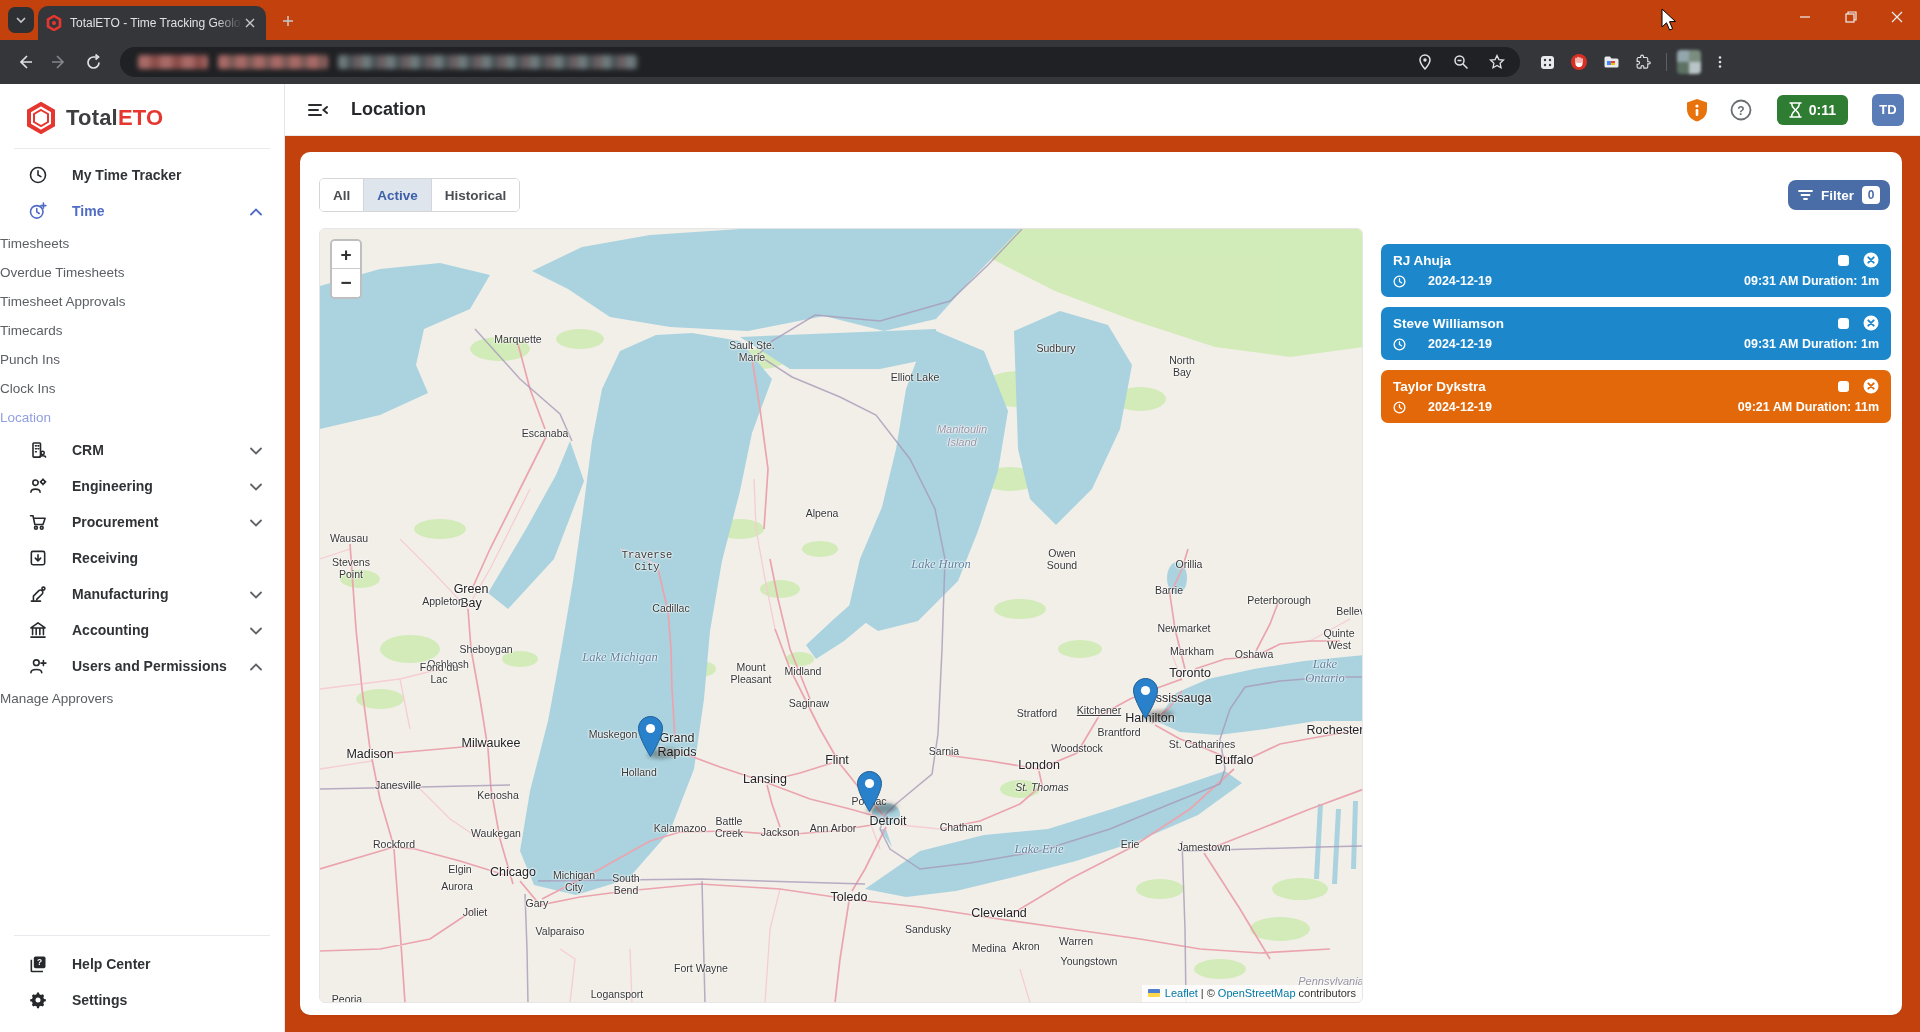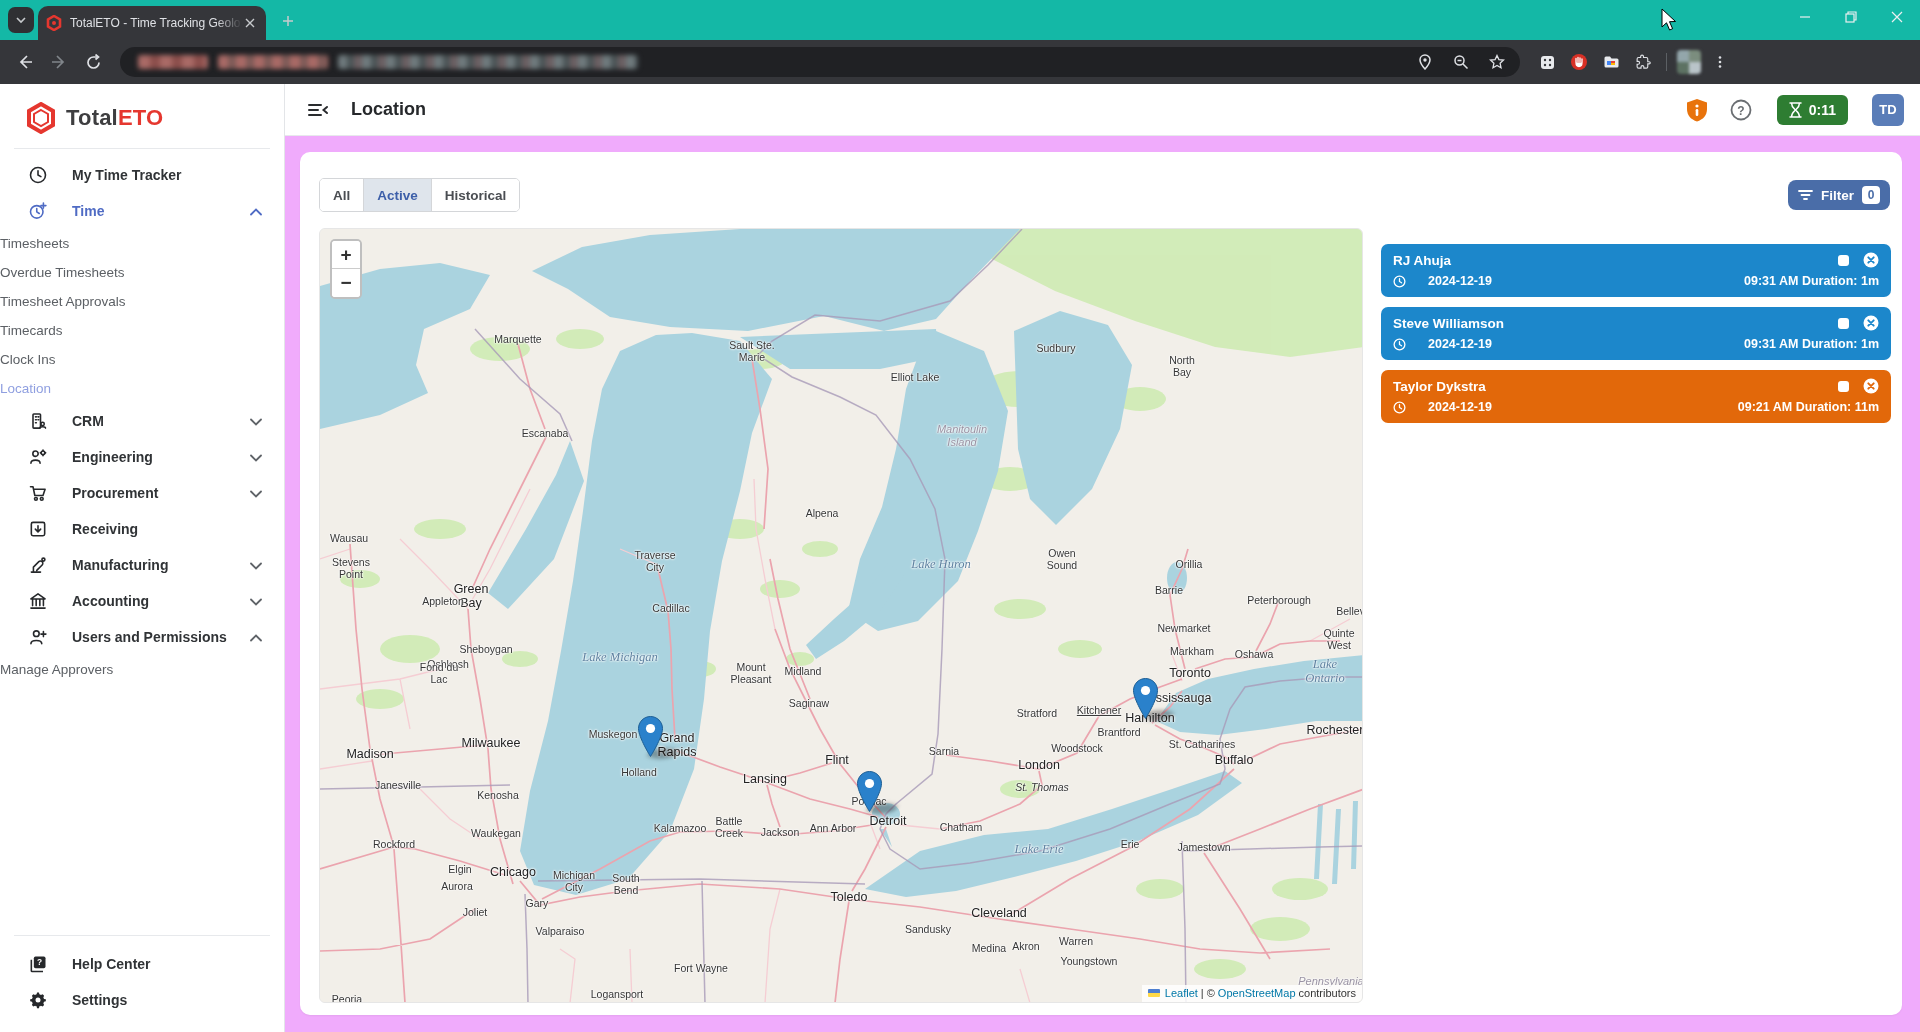--- a/index.html
+++ b/index.html
@@ -1,20 +1,20 @@
 <!DOCTYPE html>
 <html style="--brand_red: #e5372f; --accent_blue: #4f6bc4; --link_blue: #8f9fe0; --timer_green: #2e7d32; --avatar_blue: #5a7db8; --filter_blue: #4a6da8; --shield_orange: #e8730c; --tab_active_bg: #dfe5ec; --tab_active_text: #3d5fa9; --card_blue: #1c87cb; --card_orange: #e2680a; --water: #aad3df; --land: #f2efe9; --forest: #cdebb0; --road: #eba4ae; --road_minor: #f5cdd3; --border_admin: #a79ab8; --marker_blue: #2a81cb;"><head>
 <meta charset="utf-8">
 <style>
   * { box-sizing: border-box; margin: 0; padding: 0; }
   html,body { width:1920px; height:1032px; overflow:hidden;
     font-family:"Liberation Sans", sans-serif; background:#202124; }
 
   
-  .tabstrip { height:40px; background:#14b8a6; display:flex; align-items:flex-end; position:relative; }
+  .tabstrip { height:40px; background:#c2410c; display:flex; align-items:flex-end; position:relative; }
   .tabsearch { width:26px; height:26px; margin:0 4px 7px 8px; border-radius:7px; background:#2f3033;
     display:flex; align-items:center; justify-content:center; color:#c7cacd; }
   .tab { width:228px; height:34px; background:#35363a; border-radius:10px 10px 0 0;
     display:flex; align-items:center; padding:0 8px; color:#dfe1e5; }
   .favicon { width:16px; height:16px; margin-right:8px; flex:0 0 auto; }
   .tab-title { font-size:12px; white-space:nowrap; overflow:hidden; flex:1;
     -webkit-mask-image:linear-gradient(90deg,#000 85%,transparent); mask-image:linear-gradient(90deg,#000 85%,transparent); }
   .tab-close { width:16px; height:16px; display:flex; align-items:center; justify-content:center; color:#c7cacd; }
   .newtab { width:28px; height:28px; margin:0 0 5px 8px; display:flex; align-items:center; justify-content:center; color:#c7cacd; }
   .wincontrols { position:absolute; right:0; top:0; height:34px; display:flex; }
@@ -30,21 +30,21 @@
   .redact.r2 { width:110px; background:repeating-linear-gradient(90deg,#a96a66 0 10px,#7d5a57 10px 18px); }
   .redact.r3 { width:300px; background:repeating-linear-gradient(90deg,#6f7a7d 0 9px,#4b5456 9px 16px,#6b5f62 16px 24px); }
   .pillspace { flex:1; }
   .pillicon { width:26px; height:26px; display:flex; align-items:center; justify-content:center; color:#dfe1e5; }
   .extrow { display:flex; align-items:center; gap:6px; margin-left:10px; }
   .extsep { width:1px; height:18px; background:#5c6064; margin:0 4px; }
   .avatarblur { width:24px; height:24px; border-radius:4px; filter:blur(1.5px);
     background:conic-gradient(#7b8d7e 0 25%, #b9c4c9 25% 50%, #5d7263 50% 75%, #93a6ab 75%); }
 
   
-  .app { display:flex; height:948px; background:#f0abfc; }
+  .app { display:flex; height:948px; background:#c2410c; }
   .sidebar { width:285px; background:#fff; border-right:1px solid #e3e5e8; display:flex; flex-direction:column; }
   .logo { display:flex; align-items:center; gap:10px; padding:18px 0 14px 26px; }
   .logotext { font-size:22px; font-weight:800; color:#3e3e40; letter-spacing:.2px; }
   .logotext .eto { color:var(--brand_red); }
   .sidediv { height:1px; background:#e7e9ec; margin:0 14px; }
   .nav { flex:1; padding-top:8px; overflow:hidden; }
   .navrow { display:flex; align-items:center; height:36px; padding:0 22px 0 28px; cursor:pointer; }
   .navrow .nicon { width:20px; height:20px; margin-right:24px; color:#26282b; flex:0 0 auto; }
   .navrow .nlabel { font-size:14px; font-weight:700; color:#303336; flex:1; }
   .navrow .chev { color:#5f6368; }
@@ -276,20 +276,21 @@
               </svg></span>
             <span class="nlabel">Time</span>
             <span class="chev"><svg width="12" height="8" viewBox="0 0 12 8">
                 <path d="M1,6.5 L6,1.5 L11,6.5" fill="none" stroke="currentColor" stroke-width="1.8" stroke-linecap="round"></path>
               </svg></span>
           </div>
           <div class="subrow">Timesheets</div>
           <div class="subrow">Overdue Timesheets</div>
           <div class="subrow">Timesheet Approvals</div>
           <div class="subrow">Timecards</div>
+          <div class="subrow">Punch Ins</div>
           <div class="subrow">Clock Ins</div>
           <div class="subrow active">Location</div>
           <div class="navrow">
             <span class="nicon"><svg width="20" height="20" viewBox="0 0 24 24" fill="none" stroke="currentColor" stroke-width="1.9" stroke-linecap="round" stroke-linejoin="round">
                 <rect x="6" y="3.5" width="9" height="17" rx="1"></rect>
                 <path d="M9,7 H10 M12,7 H13 M9,10.5 H10 M12,10.5 H13 M9,14 H10"></path>
                 <circle cx="17.5" cy="15.5" r="2"></circle>
                 <path d="M14,20.5 C14,18.3 21,18.3 21,20.5"></path>
               </svg></span>
             <span class="nlabel">CRM</span>
@@ -496,21 +497,21 @@
                   <span class="mlabel " style="left: 502px; top: 284px;">Alpena</span>
                   <span class="mlabel " style="left: 736px; top: 119px;">Sudbury</span>
                   <span class="mlabel " style="left: 595px; top: 128px; margin-top: 20px;">Elliot Lake</span>
                   <span class="mlabel " style="left: 862px; top: 137px;">North
 Bay</span>
                   <span class="mlabel region" style="left: 642px; top: 207px;">Manitoulin
 Island</span>
                   <span class="mlabel " style="left: 29px; top: 309px;">Wausau</span>
                   <span class="mlabel " style="left: 31px; top: 339px;">Stevens
 Point</span>
-                  <span class="mlabel " style="left: 335px; top: 332px;">Traverse
+                  <span class="mlabel " style="left: 327px; top: 332px; font-family: Liberation Mono, monospace;">Traverse
 City</span>
                   <span class="mlabel " style="left: 351px; top: 379px;">Cadillac</span>
                   <span class="mlabel  lg" style="left: 151px; top: 367px;">Green
 Bay</span>
                   <span class="mlabel " style="left: 123px; top: 372px;">Appleton</span>
                   <span class="mlabel " style="left: 128px; top: 398px; margin-top: 37px;">Oshkosh</span>
                   <span class="mlabel " style="left: 166px; top: 420px;">Sheboygan</span>
                   <span class="mlabel " style="left: 119px; top: 444px;">Fond du
 Lac</span>
                   <span class="mlabel " style="left: 431px; top: 444px;">Mount

